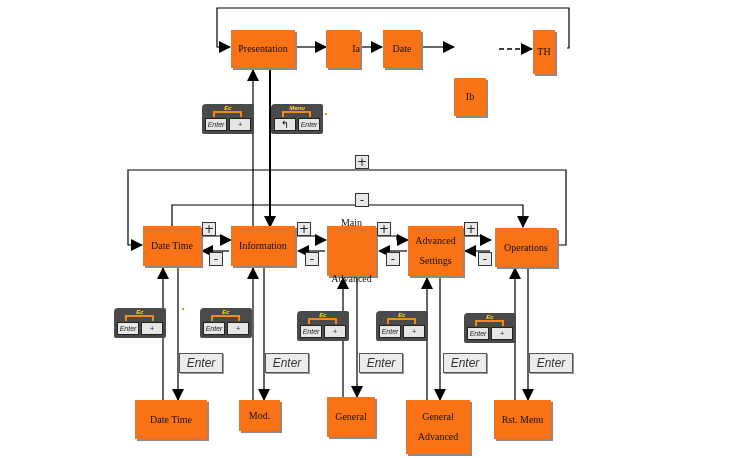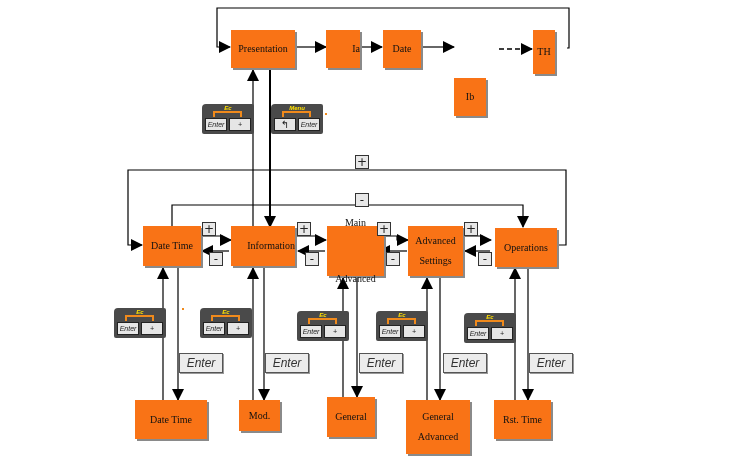--- a/index.html
+++ b/index.html
@@ -103,24 +103,24 @@
   <div class="k k2">Enter</div>
 </div>
 <div class="dot" style="left:325px;top:113px;"></div>
 
 <div class="pm" style="left:355px;top:155px;">+</div>
 <div class="pm" style="left:355px;top:193px;">-</div>
 
 <div class="box" style="left:143px;top:226px;width:58px;height:40px;">
     <span>Date Time</span>
   </div>
-<div class="box" style="left:231px;top:226px;width:64px;height:40px;justify-content:flex-end;">
+<div class="box" style="left:231px;top:226px;width:64px;height:40px;">
     <span>Information</span>
   </div>
-<div class="box" style="left:327px;top:226px;width:57px;height:50px;flex-direction:column;gap:36px;">
+<div class="box" style="left:327px;top:226px;width:49px;height:50px;flex-direction:column;gap:36px;">
   <span>Main</span>
   <span>Advanced</span>
 </div>
 <div class="box" style="left:408px;top:226px;width:55px;height:50px;flex-direction:column;">
   <span>Advanced</span>
   <span>Settings</span>
 </div>
 <div class="box" style="left:495px;top:228px;width:62px;height:39px;">
     <span>Operations</span>
   </div>
@@ -179,14 +179,14 @@
     <span>Mod.</span>
   </div>
 <div class="box" style="left:327px;top:397px;width:48px;height:40px;">
     <span>General</span>
   </div>
 <div class="box" style="left:406px;top:400px;width:64px;height:54px;flex-direction:column;">
   <span>General</span>
   <span>Advanced</span>
 </div>
 <div class="box" style="left:494px;top:400px;width:57px;height:39px;">
-    <span>Rst. Time</span>
+    <span>Rst. Menu</span>
   </div>
 
 </body></html>

